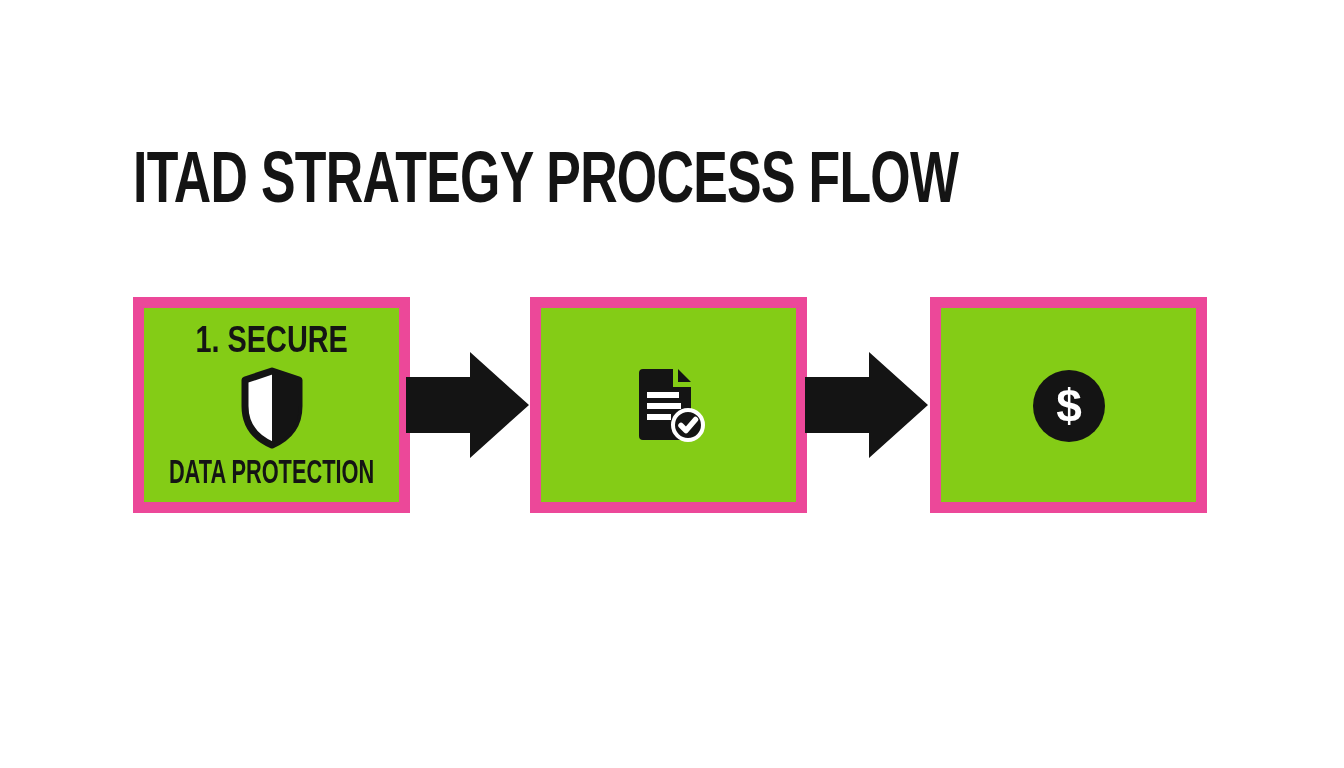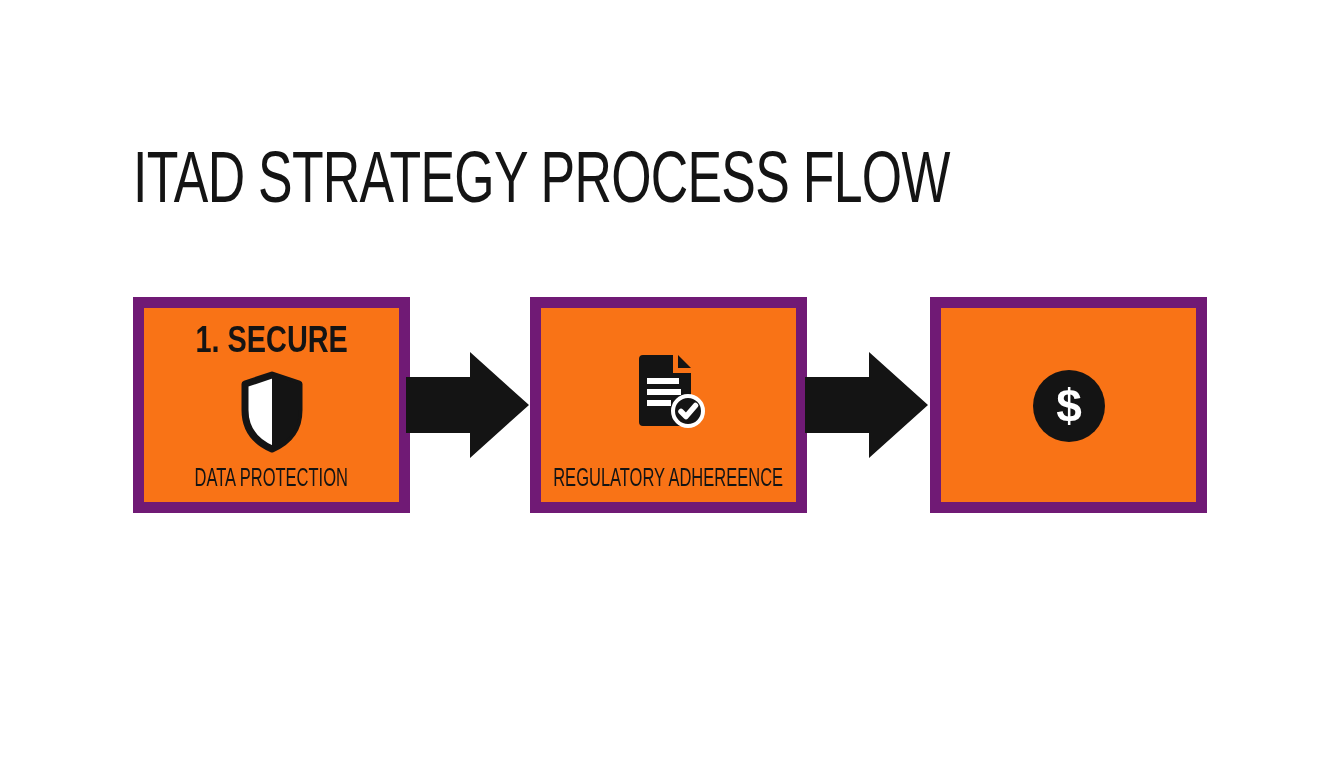--- a/index.html
+++ b/index.html
@@ -3,45 +3,45 @@
 <meta charset="utf-8">
 <style>
   * { margin: 0; padding: 0; box-sizing: border-box; }
   html, body { width: 1344px; height: 768px; background: #ffffff; overflow: hidden; }
   body { font-family: "Liberation Sans", sans-serif; color: #141414; }
 
   .canvas { position: relative; width: 1344px; height: 768px; background: #ffffff; }
 
   .diagram-title {
     position: absolute; left: 133px; top: 136px;
-    font-size: 72px; font-weight: normal; letter-spacing: -1px;
+    font-size: 72px; font-weight: bold; letter-spacing: -1px;
     white-space: nowrap; color: #141414;
   }
   .cx-title { display: inline-block; transform: scaleX(0.72); transform-origin: left center; }
 
   .step-box {
     position: absolute; top: 297px; width: 277px; height: 216px;
-    border: 11px solid #701a75; background: #f97316;
+    border: 11px solid #ec4899; background: #84cc16;
     display: flex; flex-direction: column; align-items: center;
     justify-content: space-between; padding: 13px 4px 12px 4px;
   }
   .box-secure  { left: 133px; }
   .box-comply  { left: 530px; }
   .box-recover { left: 930px; }
 
   .step-heading {
     font-size: 37px; font-weight: bold; line-height: 1.05;
     text-align: center; white-space: nowrap; color: #141414;
   }
   .cx-head { display: inline-block; transform: scaleX(0.78); transform-origin: center center; }
 
   .step-icon { display: flex; align-items: center; justify-content: center; flex: 1 1 auto; }
 
   .step-caption {
-    font-size: 25px; font-weight: normal; line-height: 1.05;
+    font-size: 33px; font-weight: bold; line-height: 1.05;
     text-align: center; white-space: nowrap; color: #141414;
   }
   .cx-cap { display: inline-block; transform: scaleX(0.66); transform-origin: center center; }
 
   .flow-arrow { position: absolute; top: 349px; }
 </style>
 </head>
 <body>
 
 <div class="canvas">
@@ -79,23 +79,20 @@
       <svg width="74" height="80" viewBox="0 0 74 80" aria-hidden="true">
         <path d="M11 3 H41 V21 H59 V70 Q59 74 55 74 H11 Q7 74 7 70 V7 Q7 3 11 3 Z" fill="#141414"></path>
         <path d="M46 3 L59 16 L46 16 Z" fill="#141414"></path>
         <rect x="15" y="26" width="32" height="6" fill="#ffffff"></rect>
         <rect x="15" y="37" width="34" height="6" fill="#ffffff"></rect>
         <rect x="15" y="48" width="24" height="6" fill="#ffffff"></rect>
         <circle cx="56" cy="59" r="15" fill="#141414" stroke="#ffffff" stroke-width="4"></circle>
         <path d="M49 59.5 L54 64.5 L63.5 53.5" stroke="#ffffff" stroke-width="5.5" fill="none" stroke-linecap="round" stroke-linejoin="round"></path>
       </svg>
     </div>
-    <div class="step-caption">
-      <span class="cx-cap">REGULATORY ADHEREENCE</span>
-    </div>
   </div>
 
   <svg class="flow-arrow" style="left:805px" width="126" height="112" viewBox="0 0 126 112" aria-hidden="true">
     <polygon points="0,28 64,28 64,3 123,56 64,109 64,84 0,84" fill="#141414"></polygon>
   </svg>
 
   <div class="step-box box-recover">
     <div class="step-icon">
       <svg width="74" height="74" viewBox="0 0 74 74" aria-hidden="true">
         <circle cx="37" cy="37" r="36" fill="#141414"></circle>

